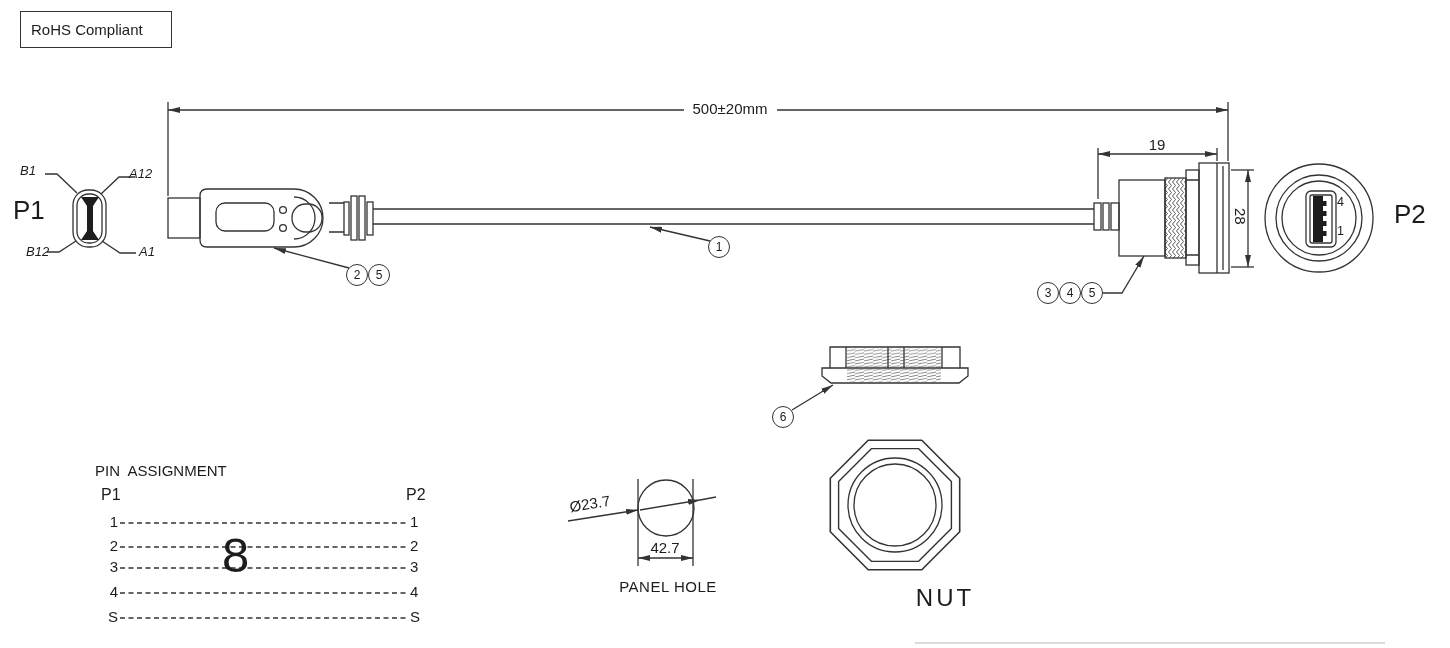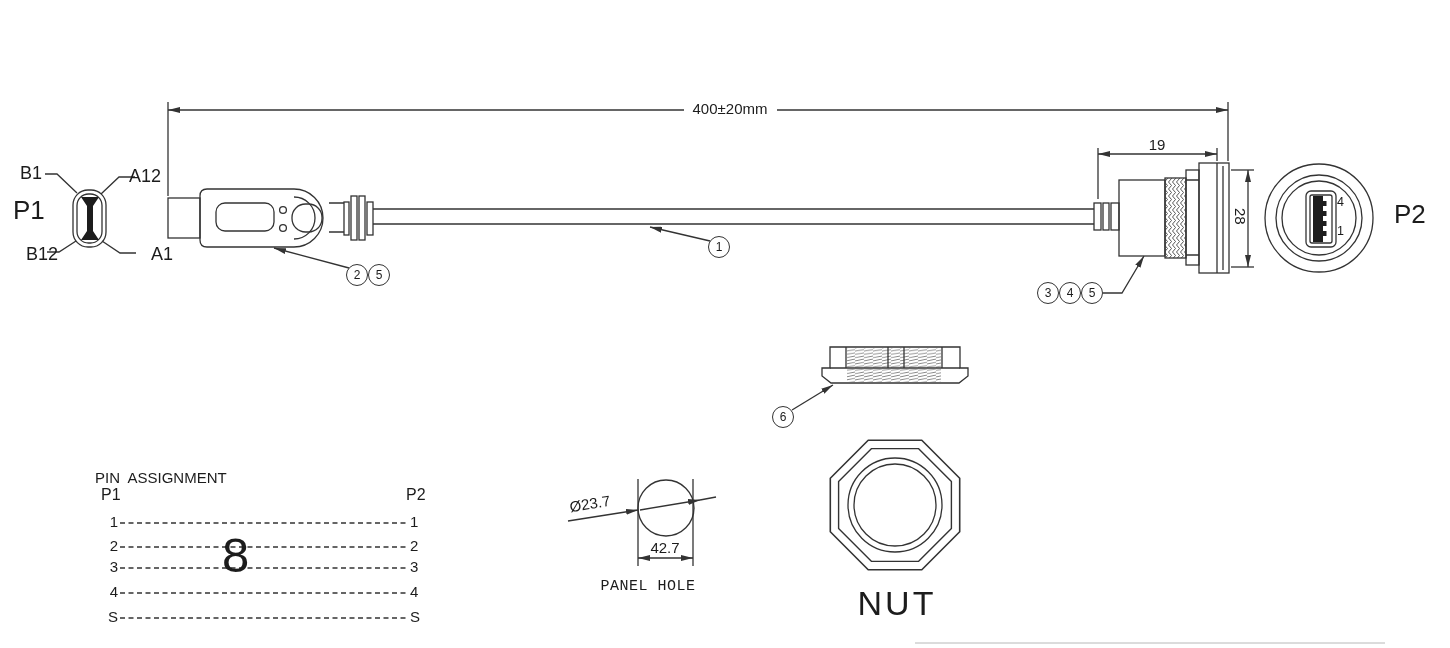--- a/index.html
+++ b/index.html
@@ -14,21 +14,21 @@
     position:absolute;left:20px;top:11px;width:152px;height:37px;
     border:1.6px solid #333;box-sizing:border-box;
     font-size:15px;display:flex;align-items:center;padding-left:10px;
   }
   .balloon{
     position:absolute;width:22px;height:22px;border:1.4px solid #333;border-radius:50%;
     box-sizing:border-box;background:#fff;display:flex;align-items:center;justify-content:center;
     font-size:12px;
   }
   .big{font-size:26px;}
-  .pinlbl{font-size:18px;}
+  .pinlbl{font-size:13px;font-style:italic;}
   .dimtxt{font-size:15px;}
   .rowlbl{font-size:15px;}
 </style>
 </head>
 <body>
 
 <div id="canvas">
 
   <svg id="lineart" width="1450" height="648" viewBox="0 0 1450 648">
     <defs>
@@ -156,28 +156,31 @@
         <path d="M120,547 H408"></path>
         <path d="M120,568 H408"></path>
         <path d="M120,593 H408"></path>
         <path d="M120,618 H408"></path>
       </g>
 
       <path d="M915,643 H1385" stroke="#b8b8b8" stroke-width="1"></path>
     </g>
   </svg>
 
-
-  <span class="txt dimtxt c" style="left:683px;top:101px;width:94px;">400±20mm</span>
+  <div class="badge">
+    <span>RoHS Compliant</span>
+  </div>
+
+  <span class="txt dimtxt c" style="left:683px;top:101px;width:94px;">500±20mm</span>
 
   <span class="txt big" style="left:13px;top:196px;">P1</span>
   <span class="txt pinlbl" style="left:20px;top:164px;">B1</span>
   <span class="txt pinlbl" style="left:129px;top:167px;">A12</span>
   <span class="txt pinlbl" style="left:26px;top:245px;">B12</span>
-  <span class="txt pinlbl" style="left:151px;top:245px;text-align:center;">A1</span>
+  <span class="txt pinlbl" style="left:139px;top:245px;text-align:center;">A1</span>
 
   <span class="txt dimtxt c" style="left:1140px;top:137px;width:34px;">19</span>
   <span class="txt dimtxt c" style="left:1228px;top:208px;width:24px;transform:rotate(90deg);">28</span>
 
   <span class="txt" style="left:1337px;top:196px;font-size:12.5px;">4</span>
   <span class="txt" style="left:1337px;top:225px;font-size:12.5px;">1</span>
   <span class="txt big" style="left:1394px;top:200px;">P2</span>
 
   <div class="balloon" style="left:708px;top:236px;">
     <span>1</span>
@@ -196,25 +199,25 @@
   </div>
   <div class="balloon" style="left:1081px;top:282px;">
     <span>5</span>
   </div>
   <div class="balloon" style="left:772px;top:406px;">
     <span>6</span>
   </div>
 
   <span class="txt dimtxt c" style="left:562px;top:496px;width:56px;transform:rotate(-9deg);">Ø23.7</span>
   <span class="txt dimtxt c" style="left:641px;top:540px;width:48px;">42.7</span>
-  <span class="txt c" style="left:592px;top:579px;width:112px;font-size:15px;letter-spacing:.5px;font-family:Liberation Mono, monospace;">PANEL HOLE</span>
-
-  <span class="txt c" style="left:843px;top:585px;width:108px;font-size:34px;letter-spacing:3px;">NUT</span>
-
-  <span class="txt" style="left:95px;top:463px;font-size:15px;margin-top:7px;">PIN  ASSIGNMENT</span>
+  <span class="txt c" style="left:612px;top:579px;width:112px;font-size:15px;letter-spacing:.5px;">PANEL HOLE</span>
+
+  <span class="txt c" style="left:891px;top:585px;width:108px;font-size:24px;letter-spacing:3px;">NUT</span>
+
+  <span class="txt" style="left:95px;top:463px;font-size:15px;">PIN  ASSIGNMENT</span>
   <span class="txt" style="left:101px;top:486px;font-size:16px;">P1</span>
   <span class="txt" style="left:406px;top:486px;font-size:16px;">P2</span>
 
   <span class="txt rowlbl" style="left:98px;top:514px;width:20px;text-align:right;">1</span>
   <span class="txt rowlbl" style="left:410px;top:514px;">1</span>
   <span class="txt rowlbl" style="left:98px;top:538px;width:20px;text-align:right;">2</span>
   <span class="txt rowlbl" style="left:410px;top:538px;">2</span>
   <span class="txt rowlbl" style="left:98px;top:559px;width:20px;text-align:right;">3</span>
   <span class="txt rowlbl" style="left:410px;top:559px;">3</span>
   <span class="txt rowlbl" style="left:98px;top:584px;width:20px;text-align:right;">4</span>

